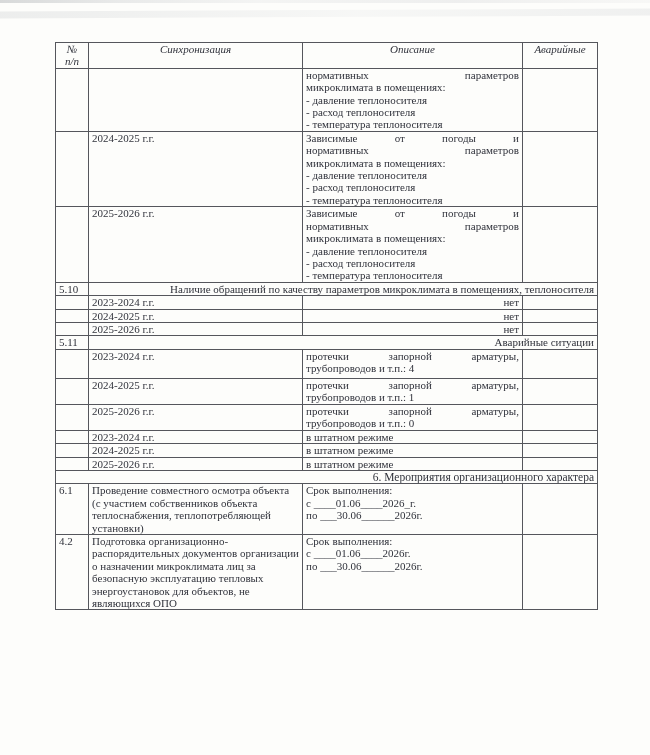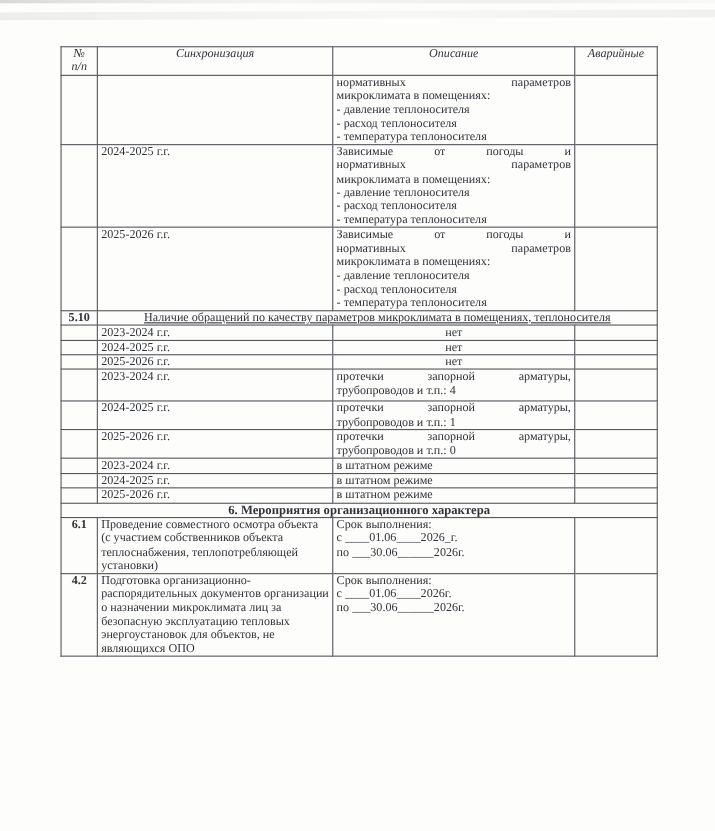--- a/index.html
+++ b/index.html
@@ -34,28 +34,28 @@
     border:1px solid #55565c;
     padding:0 3px;
     vertical-align:top;
     overflow:hidden;
   }
   th.hdr{
     font-weight:normal;font-style:italic;
     text-align:center;vertical-align:middle;
     height:24px;font-size:11px;
   }
-  td.num{text-align:center;font-weight:bold;}
+  td.num{}
   td.note{}
   td.name{}
   .line{min-height:12.4px;}
   .lj{text-align:justify;text-align-last:justify;}
-  .lc{text-align:center;}
-  td.group{text-align:center;text-decoration:underline;}
-  td.sect{text-align:center;font-weight:bold;font-size:11.5px;}
+  .lc{text-align:right;}
+  td.group{text-align:right;}
+  td.sect{text-align:right;font-weight:normal;font-size:11.5px;}
 </style>
 </head>
 <body>
 
 <div class="scan-top"></div>
 <div class="scan-band"></div>
 
 <table class="doc">
   <colgroup>
     <col style="width:33px">
@@ -134,20 +134,24 @@
         <td class="note"></td>
       </tr>
       <tr>
         <td class="num"></td>
         <td class="name">2025-2026 г.г.</td>
         <td>
           <div class="line lc">нет</div>
         </td>
         <td class="note"></td>
       </tr>
+      <tr>
+        <td class="num">5.11</td>
+        <td class="group" colspan="3">Аварийные ситуации</td>
+      </tr>
       <tr style="height: 29px;">
         <td class="num"></td>
         <td class="name">2023-2024 г.г.</td>
         <td>
           <div class="line lj">протечки запорной арматуры,</div>
           <div class="line">трубопроводов и т.п.: 4</div>
         </td>
         <td class="note"></td>
       </tr>
       <tr style="height: 26px;">

